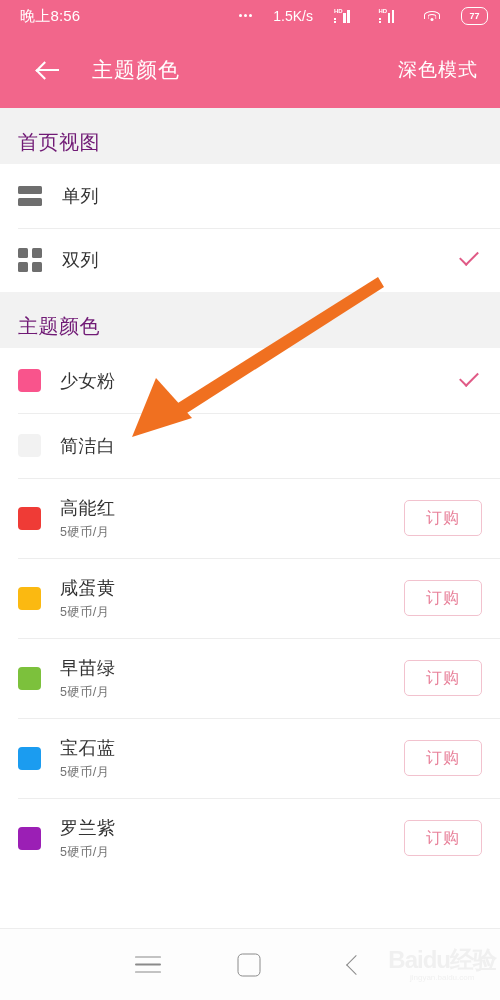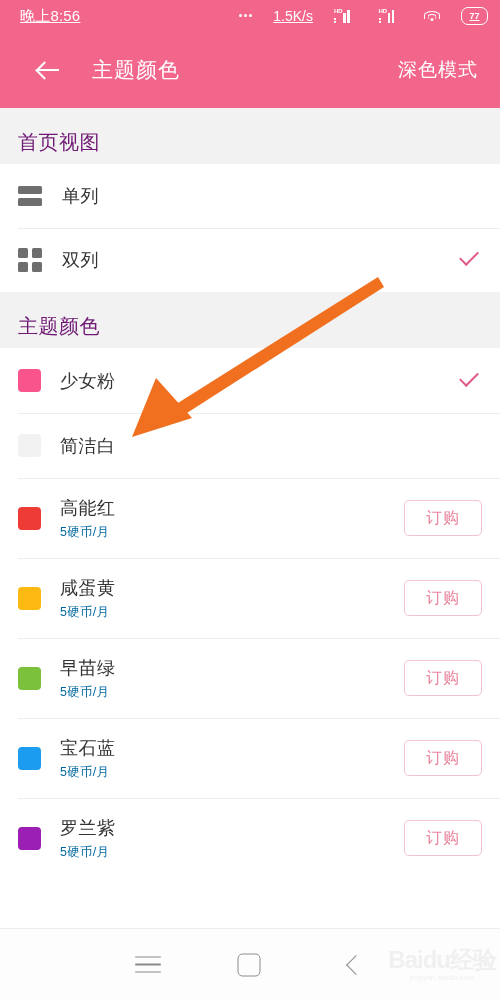--- a/index.html
+++ b/index.html
@@ -9,21 +9,20 @@
     background:#ffffff;
     overflow:hidden;
   }
   #phone { position:relative; width:500px; height:1000px; background:#fff; }
 
   
   .statusbar {
     position:relative; height:32px; background:#f2668b;
     display:flex; align-items:center; padding:8px 12px;
     color:#ffffff;
-    text-decoration:underline;
   }
   .sb-time { font-size:15px; letter-spacing:.2px; padding-left:8px; }
   .sb-right { margin-left:auto; display:flex; align-items:center; gap:21px; }
   .sb-dots { display:flex; align-items:flex-end; gap:2px; padding-bottom:2px; }
   .sb-dots i { width:3px; height:3px; border-radius:50%; background:#fff; display:block; }
   .sb-speed { font-size:14px; }
   .sig { position:relative; display:flex; align-items:flex-end; gap:1.5px; height:14px; padding-left:9px; }
   .sig b { display:block; width:2.5px; background:#fff; }
   .sig b:nth-child(1){height:4px;} .sig b:nth-child(2){height:7px;}
   .sig b:nth-child(3){height:10px;} .sig b:nth-child(4){height:13px;}
@@ -62,21 +61,21 @@
   }
   .list { background:#fff; }
   .row {
     position:relative; display:flex; align-items:center;
     padding:0 18px 0 18px; background:#fff;
   }
   .row + .row::before {
     content:""; position:absolute; left:18px; right:0; top:0; height:1px; background:#ededed;
   }
   .row-label { font-size:18px; color:#333333; letter-spacing:.5px; }
-  .row-sub { font-size:12.5px; color:#0369a1; margin-top:4px; letter-spacing:.3px; }
+  .row-sub { font-size:12.5px; color:#737373; margin-top:4px; letter-spacing:.3px; }
   .row-texts { display:flex; flex-direction:column; justify-content:center; }
 
   
   .icon-box { width:24px; display:flex; align-items:center; justify-content:center; margin-right:20px; }
   .ic-single { width:24px; }
   .ic-single i { display:block; height:8px; background:#6e6e6e; border-radius:1.5px; }
   .ic-single i + i { margin-top:4px; }
   .ic-double { width:24px; display:grid; grid-template-columns:10px 10px; grid-template-rows:10px 10px; gap:4px; }
   .ic-double i { display:block; background:#6e6e6e; border-radius:1.5px; }
 

